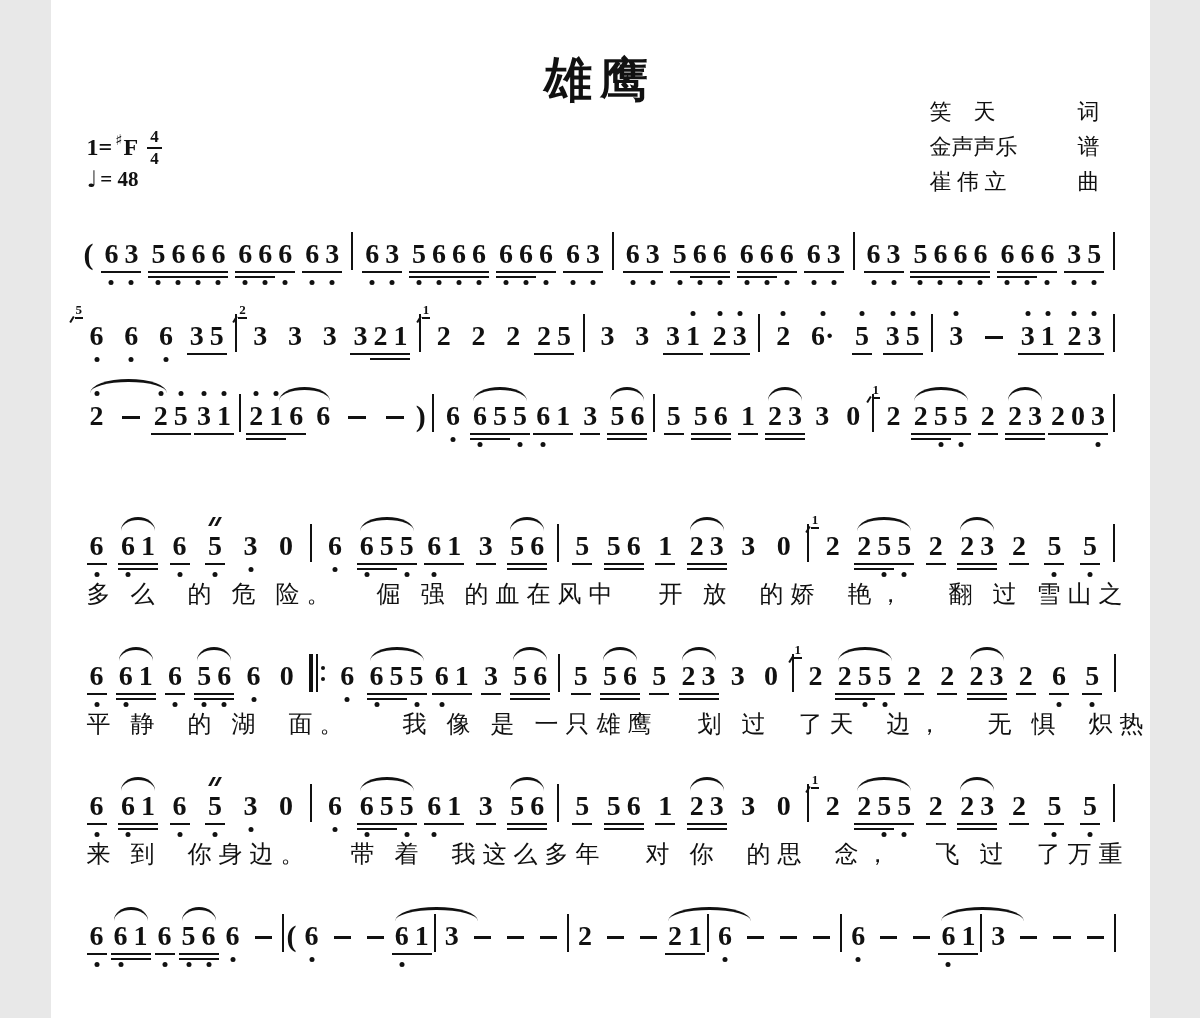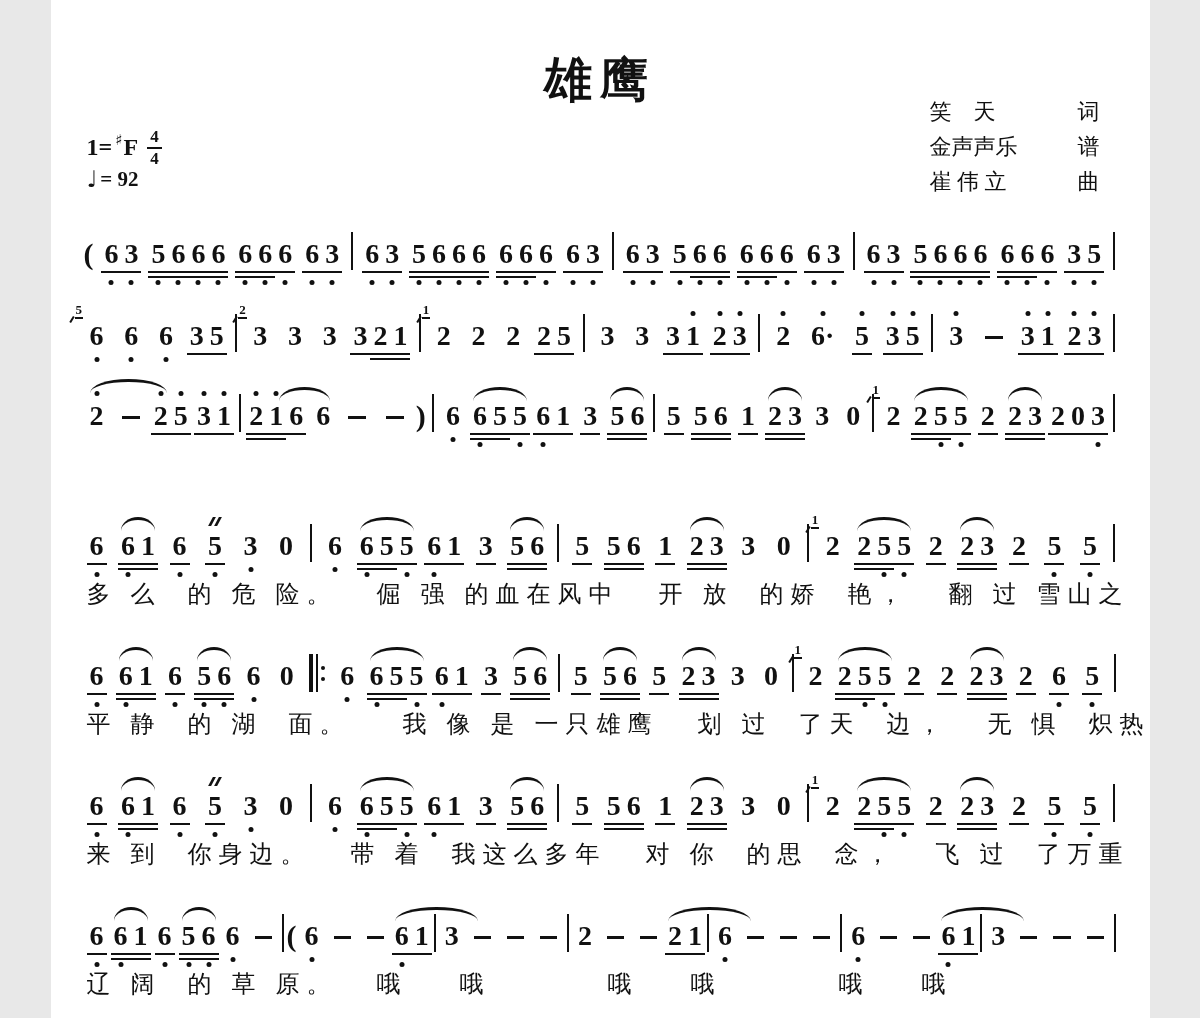--- a/index.html
+++ b/index.html
@@ -88,21 +88,21 @@
       <span class="sharp">♯</span>
       <span>F</span>
     <span class="frac">
       <span class="num">4</span>
       <span class="den">4</span>
     </span>
   </div>
 
   <div class="tempo">
     <span class="qnote">♩</span>
-    <span>= 92</span>
+    <span>= 48</span>
   </div>
 
   <div class="music-row" id="mrow1">
       <span class="paren">(</span>
       <span class="cell">
         <span class="note u1"><b class="digit">6</b><i class="dot-below"></i></span>
         <span class="note u1"><b class="digit">3</b><i class="dot-below"></i></span>
       </span>
       <span class="cell">
         <span class="note u2"><b class="digit">5</b><i class="dot-below"></i></span>
@@ -739,15 +739,14 @@
       </span>
       <span class="dash"></span>
       <span class="dash"></span>
       <span class="dash"></span>
       <span class="bar"></span>
     </div>
 
   <div class="lyrics-row" id="lrow2">多 么  的 危 险。   倔 强 的血在风中   开 放  的娇  艳，   翻 过 雪山之  巅 越 过</div>
   <div class="lyrics-row" id="lrow3">平 静  的 湖  面。    我 像 是 一只雄鹰   划 过  了天  边，   无 惧  炽热的太  阳只为</div>
   <div class="lyrics-row" id="lrow4">来 到  你身边。   带 着  我这么多年   对 你  的思  念，   飞 过  了万重  山 越 过</div>
-  <div class="lyrics-row" id="lrow5">辽 阔  的 草 原。   哦    哦         哦    哦         哦    哦</div>
 
 </div>
 
 </body></html>

